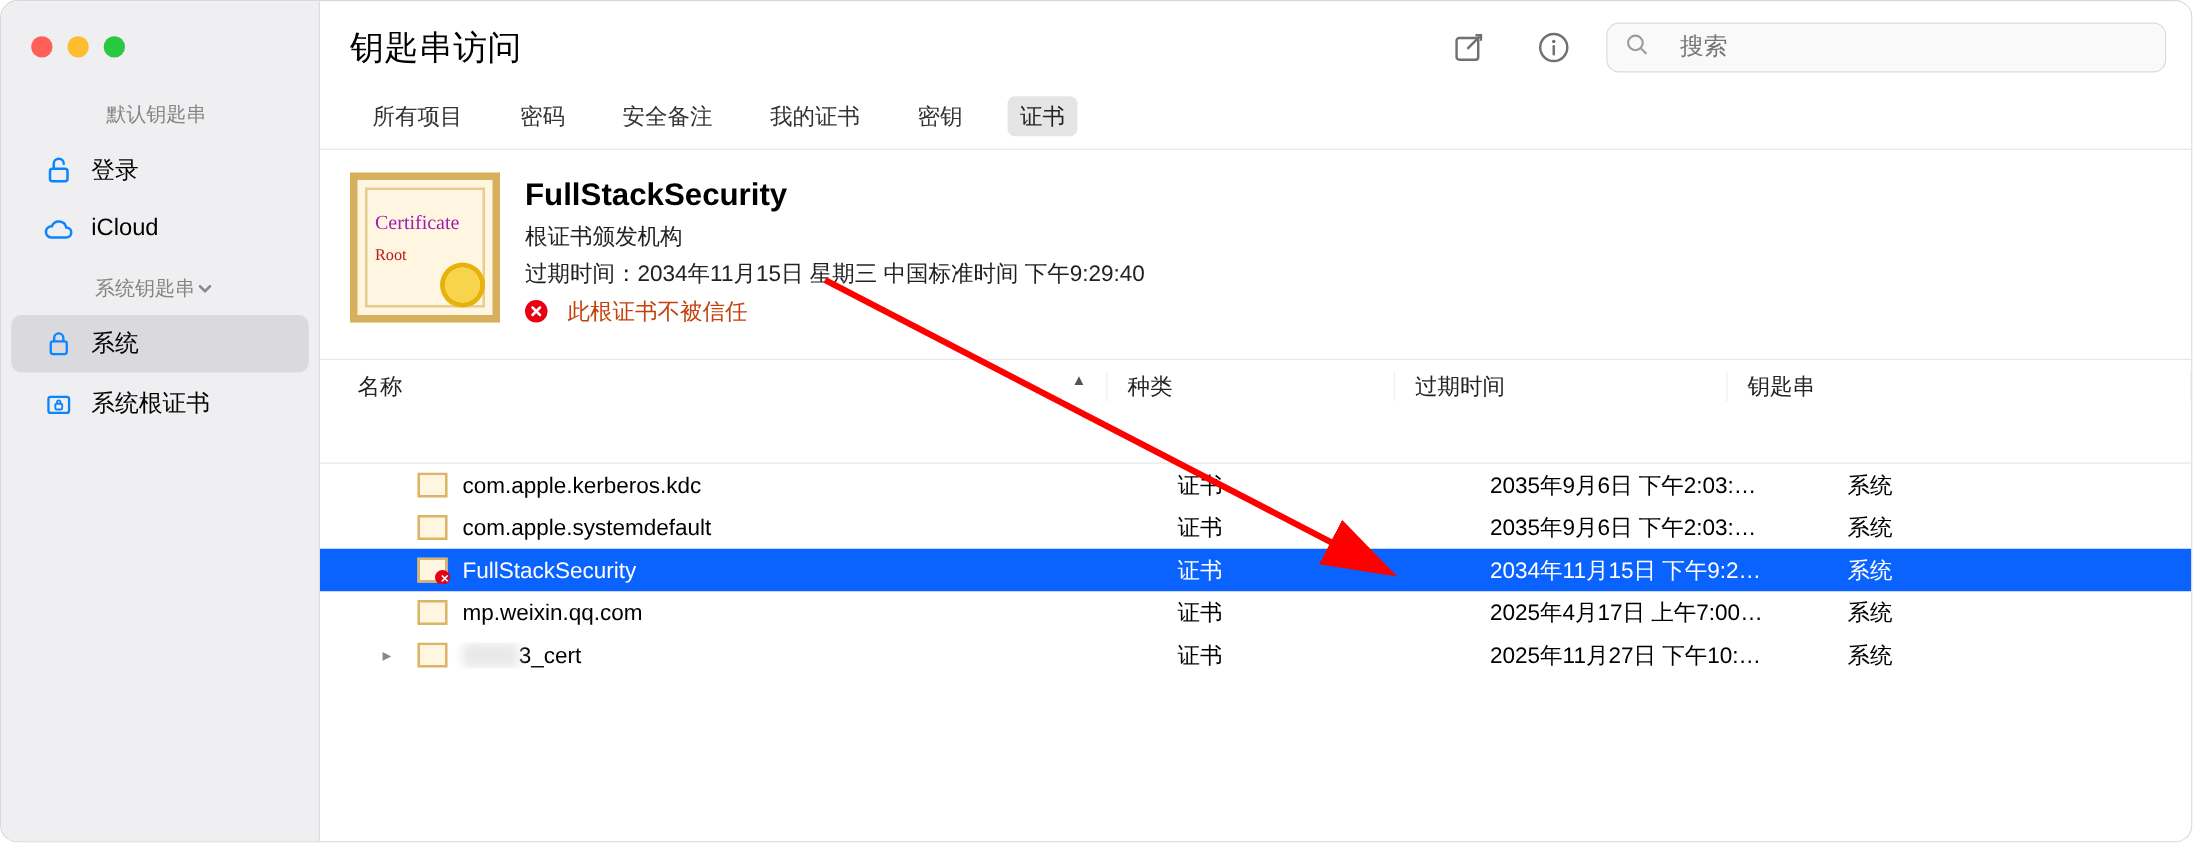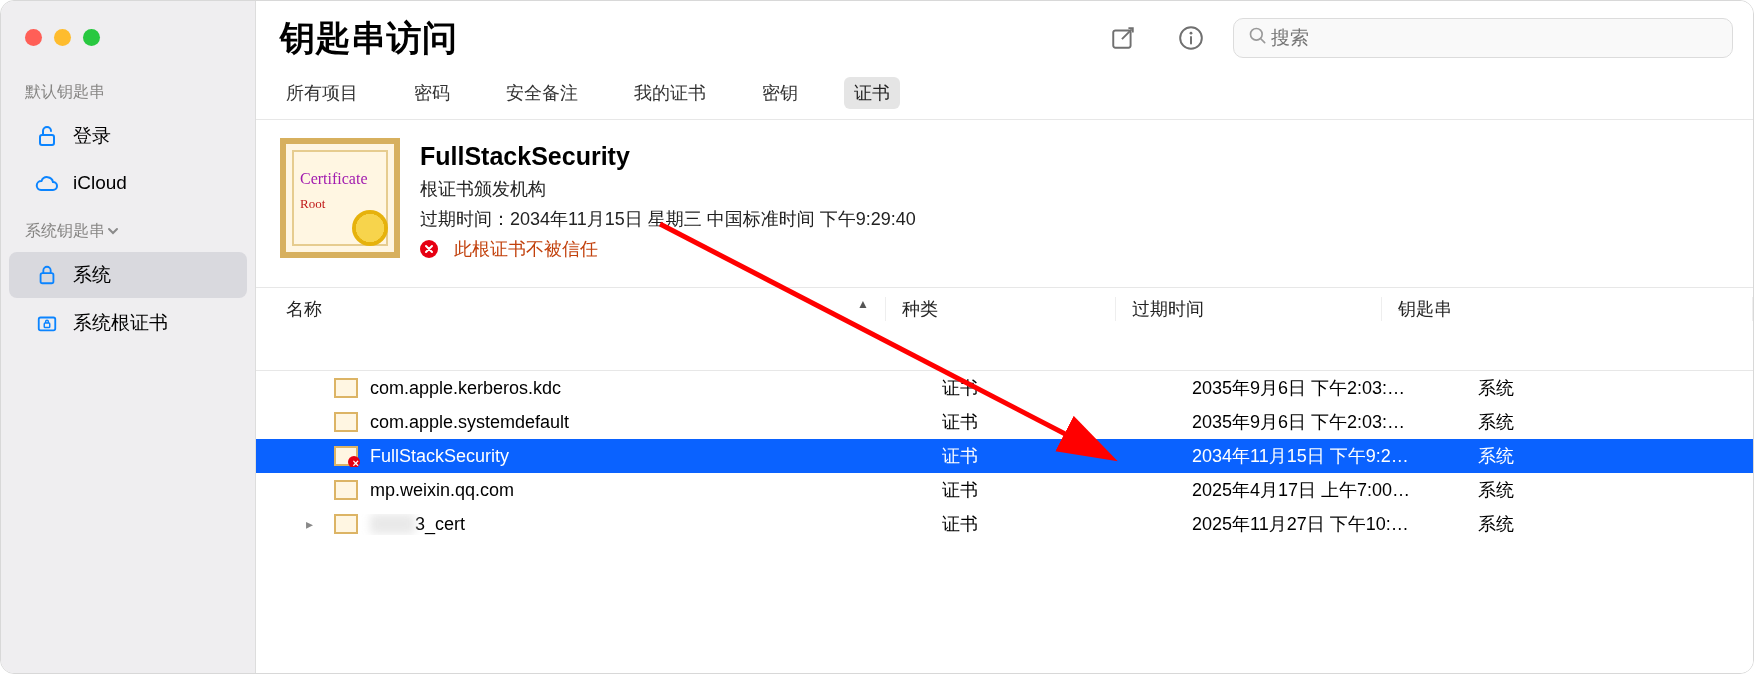--- a/index.html
+++ b/index.html
@@ -6,38 +6,38 @@
   html, body { width: 1754px; height: 674px; font-family: -apple-system, "Helvetica Neue", Arial, sans-serif; background: #fff; overflow: hidden; }
   .window { display: flex; width: 100%; height: 100%; border: 1px solid #d8d8d8; border-radius: 14px; overflow: hidden; }
 
   
   .sidebar { width: 255px; flex: 0 0 255px; background: #efeef0; border-right: 1px solid #ddd; padding-top: 16px; }
   .traffic { display: flex; gap: 12px; padding: 12px 0 22px 24px; }
   .dot { width: 17px; height: 17px; border-radius: 50%; }
   .dot.red { background: #ff5f57; }
   .dot.yellow { background: #febc2e; }
   .dot.green { background: #28c840; }
-  .section-label { display: flex; align-items: center; justify-content: flex-start; font-size: 16px; color: #868583; padding: 14px 30px 8px 24px; font-weight: 500;}
+  .section-label { display: flex; align-items: center; justify-content: center; font-size: 16px; color: #868583; padding: 14px 30px 8px 24px; font-weight: 500;}
   .chevron { width: 18px; height: 18px; }
   .side-item { display: flex; align-items: center; gap: 14px; font-size: 19px; padding: 10px 20px 10px 26px; border-radius: 8px; margin: 2px 8px; cursor: default; }
   .side-item.selected { background: #d9d9de; }
   .side-icon { width: 24px; height: 24px; display: inline-flex; align-items: center; justify-content: center; }
 
   
   .main { flex: 1; display: flex; flex-direction: column; background: #fff; }
   .toolbar { display: flex; align-items: center; height: 74px; padding: 0 20px; gap: 16px; }
-  .title { font-size: 35px; font-weight: 700; letter-spacing: 0.5px; padding-left: 4px; flex: 0 0 auto; }
+  .title { font-size: 27px; font-weight: 400; letter-spacing: 0.5px; padding-left: 4px; flex: 0 0 auto; }
   .spacer { flex: 1; }
   .tool-btn { width: 52px; height: 40px; display: flex; align-items: center; justify-content: center; color: #6a6a6a; border-radius: 8px; }
-  .search-wrap { display: flex; align-items: center; gap: 3px; width: 500px; height: 40px; border: 1px solid #dcdcdc; border-radius: 10px; padding: 0 14px; background: #f9f9f9;}
+  .search-wrap { display: flex; align-items: center; gap: 24px; width: 448px; height: 40px; border: 1px solid #dcdcdc; border-radius: 10px; padding: 0 14px; background: #f9f9f9;}
   .search-wrap input { border: none; outline: none; background: transparent; font-size: 19px; color: #333; flex: 1; }
   .search-wrap .ph { color: #a1a1a1; }
 
   
-  .tabs { display: flex; gap: 36px; padding: 2px 24px 10px 20px; font-size: 18px; align-items: flex-start;}
+  .tabs { display: flex; gap: 26px; padding: 2px 24px 10px 32px; font-size: 18px; align-items: flex-start;}
   .tab { color: #333; padding: 4px 10px; border-radius: 6px; }
   .tab.selected { background: #e5e5e5; color: #222; }
 
   
   .detail { display: flex; gap: 20px; padding: 18px 24px 26px 24px; border-top: 1px solid #e7e7e7; position: relative; }
   .cert-icon { width: 120px; height: 120px; flex: 0 0 120px; position: relative; border: 6px solid #d7b05e; background: #fff6e2; }
   .cert-icon::before { content:""; position:absolute; inset:6px; border:2px solid #e6cc8f;}
   .cert-icon .word { position:absolute; top:26px; left:14px; font-family: cursive; font-size: 16px; color:#a21caf;}
   .cert-icon .root { position:absolute; top:52px; left:14px; font-family: cursive; font-size: 13px; color:#c01818;}
   .cert-icon .seal { position:absolute; bottom:6px; right:6px; width:36px; height:36px; background: radial-gradient(circle,#f7d44c 55%, #e6b20c 56%); border-radius:50%;}

